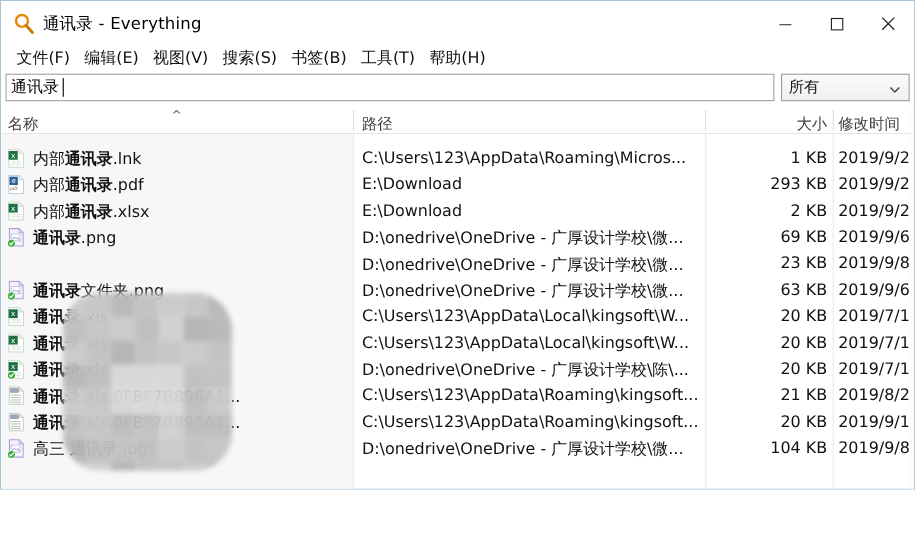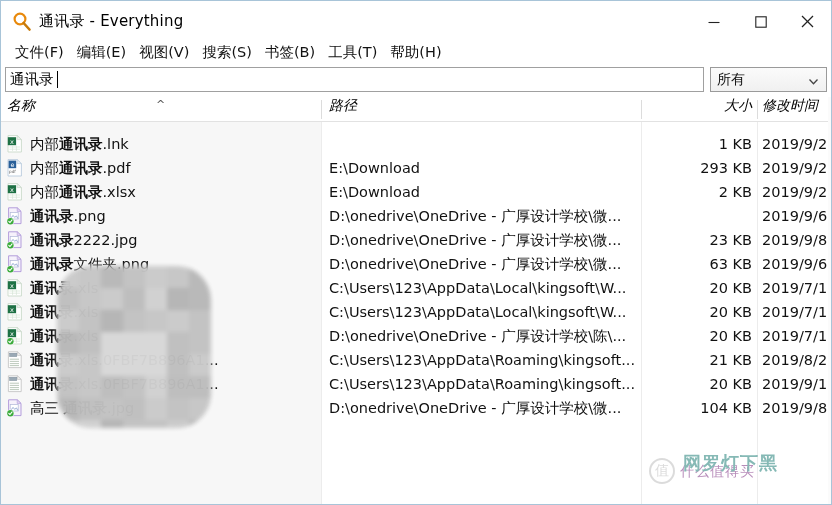--- a/index.html
+++ b/index.html
@@ -4,21 +4,21 @@
 <style>
   * { box-sizing: border-box; margin: 0; padding: 0; }
   html, body {
     width: 832px; height: 505px;
     overflow: hidden;
     background: #ffffff;
     font-family: "DejaVu Sans", "Liberation Sans", sans-serif;
   }
   #app {
     position: relative;
-    width: 832px; height: 505px;
+    width: 832px; height: 445px;
     background: #ffffff;
     border: 1px solid #a8c4d8;
     overflow: hidden;
   }
 
   
   .titlebar {
     position: absolute; top: 0; left: 0;
     width: 830px; height: 41px;
     background: #ffffff;
@@ -90,24 +90,23 @@
 
   
   .colhead {
     position: absolute; top: 96px; left: 0;
     width: 830px; height: 25px;
     background: #ffffff;
     border-bottom: 1px solid #e2e2e2;
   }
   .ch {
     position: absolute; top: 0; height: 25px;
-    display: flex; align-items: flex-start;
-    font-size: 14px; color: #000000;
+    display: flex; align-items: flex-end;
+    font-size: 14px; color: #404040;
     font-family: "DejaVu Serif", "Liberation Serif", serif;
-    font-style: italic;
   }
   .ch-div {
     position: absolute; top: 3px; height: 19px;
     width: 1px; background: #dcdcdc;
   }
   .sort-arrow {
     position: absolute; left: 155px; top: 1px;
     font-size: 11px; color: #555;
     font-family: "DejaVu Sans", sans-serif;
   }
@@ -302,20 +301,21 @@
             <text x="4.9" y="8.6" font-size="6.6" fill="#fff" text-anchor="middle" font-family="DejaVu Sans">x</text>
             <g stroke="#cfe0cf" stroke-width="0.6">
               <line x1="2.4" y1="12" x2="13" y2="12"></line>
                   <line x1="2.4" y1="14.2" x2="13" y2="14.2"></line>
               <line x1="5.6" y1="10.6" x2="5.6" y2="16"></line>
                   <line x1="9.4" y1="10.6" x2="9.4" y2="16"></line>
             </g>
               </svg></span>
             <span class="fname"><span>内部</span><b>通讯录</b><span>.lnk</span></span>
           </div>
+          <div class="cell-path">C:\Users\123\AppData\Roaming\Micros...</div>
           <div class="cell-size">1 KB</div>
           <div class="cell-date">2019/9/2</div>
         </div>
         <div class="row" style="top: 34px;">
           <div class="cell-name">
             <span class="fico"><svg width="16" height="18" viewBox="0 0 16 18">
                 <path d="M1 0.6 h9.2 L14.4 4.6 V17 H1 Z" fill="#ffffff" stroke="#b9cbdd" stroke-width="0.9"></path>
             <path d="M10.2 0.6 L14.4 4.6 h-4.2 Z" fill="#eaf1f8" stroke="#b9cbdd" stroke-width="0.7"></path>
             <rect x="1.6" y="1.6" width="7.6" height="7.6" fill="#2a6099"></rect>
             <text x="5.4" y="7.8" font-size="6.4" fill="#fff" text-anchor="middle" font-family="DejaVu Sans">e</text>
@@ -356,37 +356,24 @@
             <polyline points="3.6,11.6 6,8.4 7.8,10.4 9.4,8.8 10.9,11.6" fill="none" stroke="#8fa4cf" stroke-width="0.9"></polyline>
                 <g>
                   <circle cx="3.4" cy="14.2" r="3.6" fill="#ffffff"></circle>
              <circle cx="3.4" cy="14.2" r="3.2" fill="#3bab3b"></circle>
              <polyline points="1.8,14.3 3,15.5 5.1,12.9" fill="none" stroke="#ffffff" stroke-width="1.1" stroke-linecap="round" stroke-linejoin="round"></polyline>
                 </g>
               </svg></span>
             <span class="fname"><span></span><b>通讯录</b><span>.png</span></span>
           </div>
           <div class="cell-path">D:\onedrive\OneDrive - 广厚设计学校\微...</div>
+          <div class="cell-size">69 KB</div>
           <div class="cell-date">2019/9/6</div>
         </div>
         <div class="row" style="top: 106px;">
-          <div class="cell-name">
-            <span class="fico"><svg width="16" height="18" viewBox="0 0 16 18">
-                <path d="M1.6 0.8 h8.6 L14 4.4 V16.6 H1.6 Z" fill="#f6f1fb" stroke="#b39ddb" stroke-width="1"></path>
-            <path d="M10.2 0.8 L14 4.4 h-3.8 Z" fill="#e5d9f2" stroke="#b39ddb" stroke-width="0.7"></path>
-            <rect x="3.2" y="5.6" width="8" height="6.4" fill="#ffffff" stroke="#b0b7d8" stroke-width="0.7"></rect>
-            <polyline points="3.6,11.6 6,8.4 7.8,10.4 9.4,8.8 10.9,11.6" fill="none" stroke="#8fa4cf" stroke-width="0.9"></polyline>
-                <g>
-                  <circle cx="3.4" cy="14.2" r="3.6" fill="#ffffff"></circle>
-             <circle cx="3.4" cy="14.2" r="3.2" fill="#3bab3b"></circle>
-             <polyline points="1.8,14.3 3,15.5 5.1,12.9" fill="none" stroke="#ffffff" stroke-width="1.1" stroke-linecap="round" stroke-linejoin="round"></polyline>
-                </g>
-              </svg></span>
-            <span class="fname"><span></span><b>通讯录</b><span>2222.jpg</span></span>
-          </div>
           <div class="cell-path">D:\onedrive\OneDrive - 广厚设计学校\微...</div>
           <div class="cell-size">23 KB</div>
           <div class="cell-date">2019/9/8</div>
         </div>
         <div class="row" style="top: 130px;">
           <div class="cell-name">
             <span class="fico"><svg width="16" height="18" viewBox="0 0 16 18">
                 <path d="M1.6 0.8 h8.6 L14 4.4 V16.6 H1.6 Z" fill="#f6f1fb" stroke="#b39ddb" stroke-width="1"></path>
             <path d="M10.2 0.8 L14 4.4 h-3.8 Z" fill="#e5d9f2" stroke="#b39ddb" stroke-width="0.7"></path>
             <rect x="3.2" y="5.6" width="8" height="6.4" fill="#ffffff" stroke="#b0b7d8" stroke-width="0.7"></rect>

